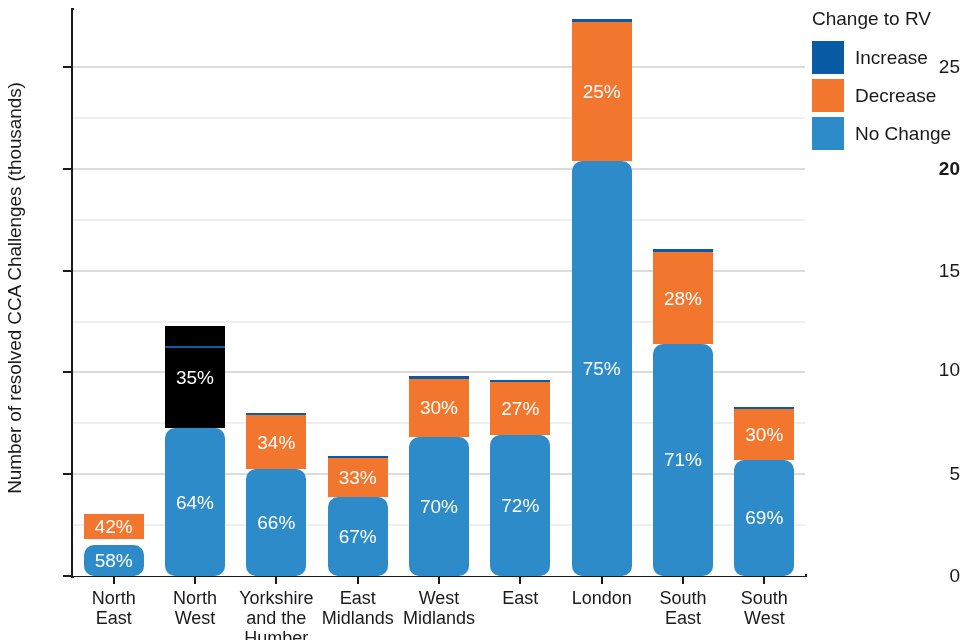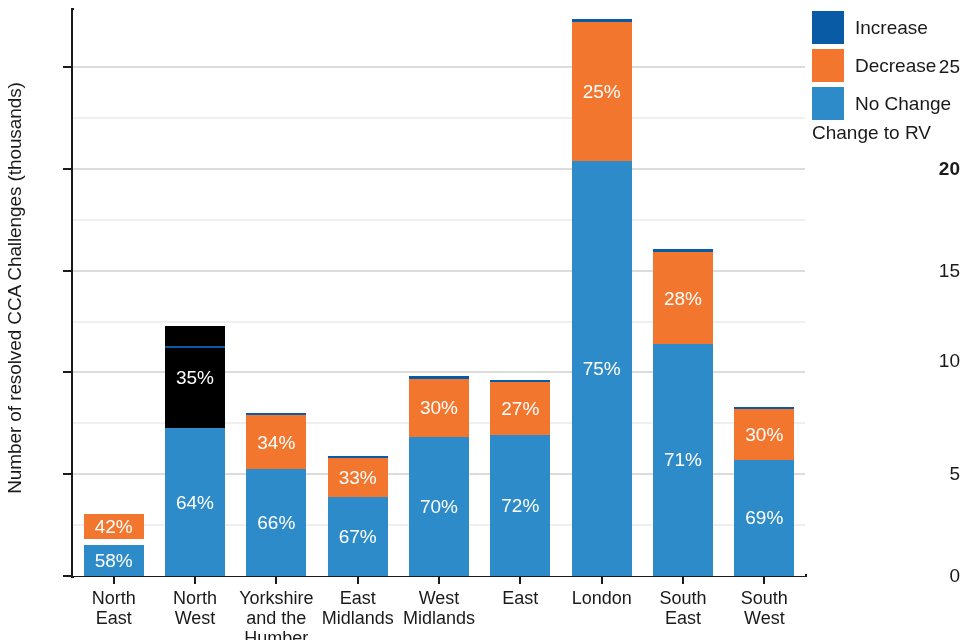--- a/index.html
+++ b/index.html
@@ -45,21 +45,21 @@
   
   .ytick-label{
     position:absolute;right:0px;width:60px;text-align:right;
     font-size:19px;line-height:19px;
   }
   .ytick-mark{position:absolute;left:63px;width:8px;height:2px;background:#1a1a1a;}
 
   
   .bar-group{position:absolute;bottom:0;}
   .seg{position:absolute;left:0;width:100%;display:flex;align-items:center;justify-content:center;}
-  .seg.nochange{background:#2e8bc9;}
+  .seg.nochange{background:#2e8bc9;border-radius:10px;}
   .seg.decrease{background:#f3762f;}
   .seg.increase{background:#0a5ba5;}
   .seg-label{
     color:#ffffff;font-size:19px;line-height:19px;
     pointer-events:none;white-space:nowrap;
   }
 
   
   .xtick-mark{position:absolute;top:577px;width:2px;height:7px;background:#1a1a1a;}
   .xtick-label{
@@ -83,21 +83,21 @@
   <div id="ytitle">Number of resolved CCA Challenges (thousands)</div>
 
   <div id="yaxis-line"></div>
   <div id="xaxis-line"></div>
 
   <div id="yticks">
       <div class="ytick-label" style="top: 566px;">0</div>
       <div class="ytick-mark" style="top: 575px;"></div>
       <div class="ytick-label" style="top: 464.201px;">5</div>
       <div class="ytick-mark" style="top: 473.201px;"></div>
-      <div class="ytick-label" style="top: 351px;">10</div>
+      <div class="ytick-label" style="top: 360px;">10</div>
       <div class="ytick-mark" style="top: 371.403px;"></div>
       <div class="ytick-label" style="top: 260.604px;">15</div>
       <div class="ytick-mark" style="top: 269.604px;"></div>
       <div class="ytick-label" style="top: 158.806px; font-weight: bold;">20</div>
       <div class="ytick-mark" style="top: 167.806px;"></div>
       <div class="ytick-label" style="top: 57.0072px;">25</div>
       <div class="ytick-mark" style="top: 66.0072px;"></div>
     </div>
 
   <div id="plot">
@@ -221,30 +221,30 @@
       <div class="xtick-label" style="left: 561px; width: 81.3333px;">London</div>
       <div class="xtick-mark" style="left: 682px;"></div>
       <div class="xtick-label" style="left: 642.333px; width: 81.3333px;">South
 East</div>
       <div class="xtick-mark" style="left: 763.333px;"></div>
       <div class="xtick-label" style="left: 723.667px; width: 81.3333px;">South
 West</div>
     </div>
 
   <div id="legend">
+    <div id="legend-title">Change to RV</div>
     <div id="legend-rows">
         <div class="legend-row">
           <div class="legend-key" style="background: rgb(10, 91, 165);"></div>
           <div class="legend-label">Increase</div>
         </div>
         <div class="legend-row">
           <div class="legend-key" style="background: rgb(243, 118, 47);"></div>
           <div class="legend-label">Decrease</div>
         </div>
         <div class="legend-row">
           <div class="legend-key" style="background: rgb(46, 139, 201);"></div>
           <div class="legend-label">No Change</div>
         </div>
       </div>
-    <div id="legend-title">Change to RV</div>
   </div>
 
 </div>
 
 </body></html>

